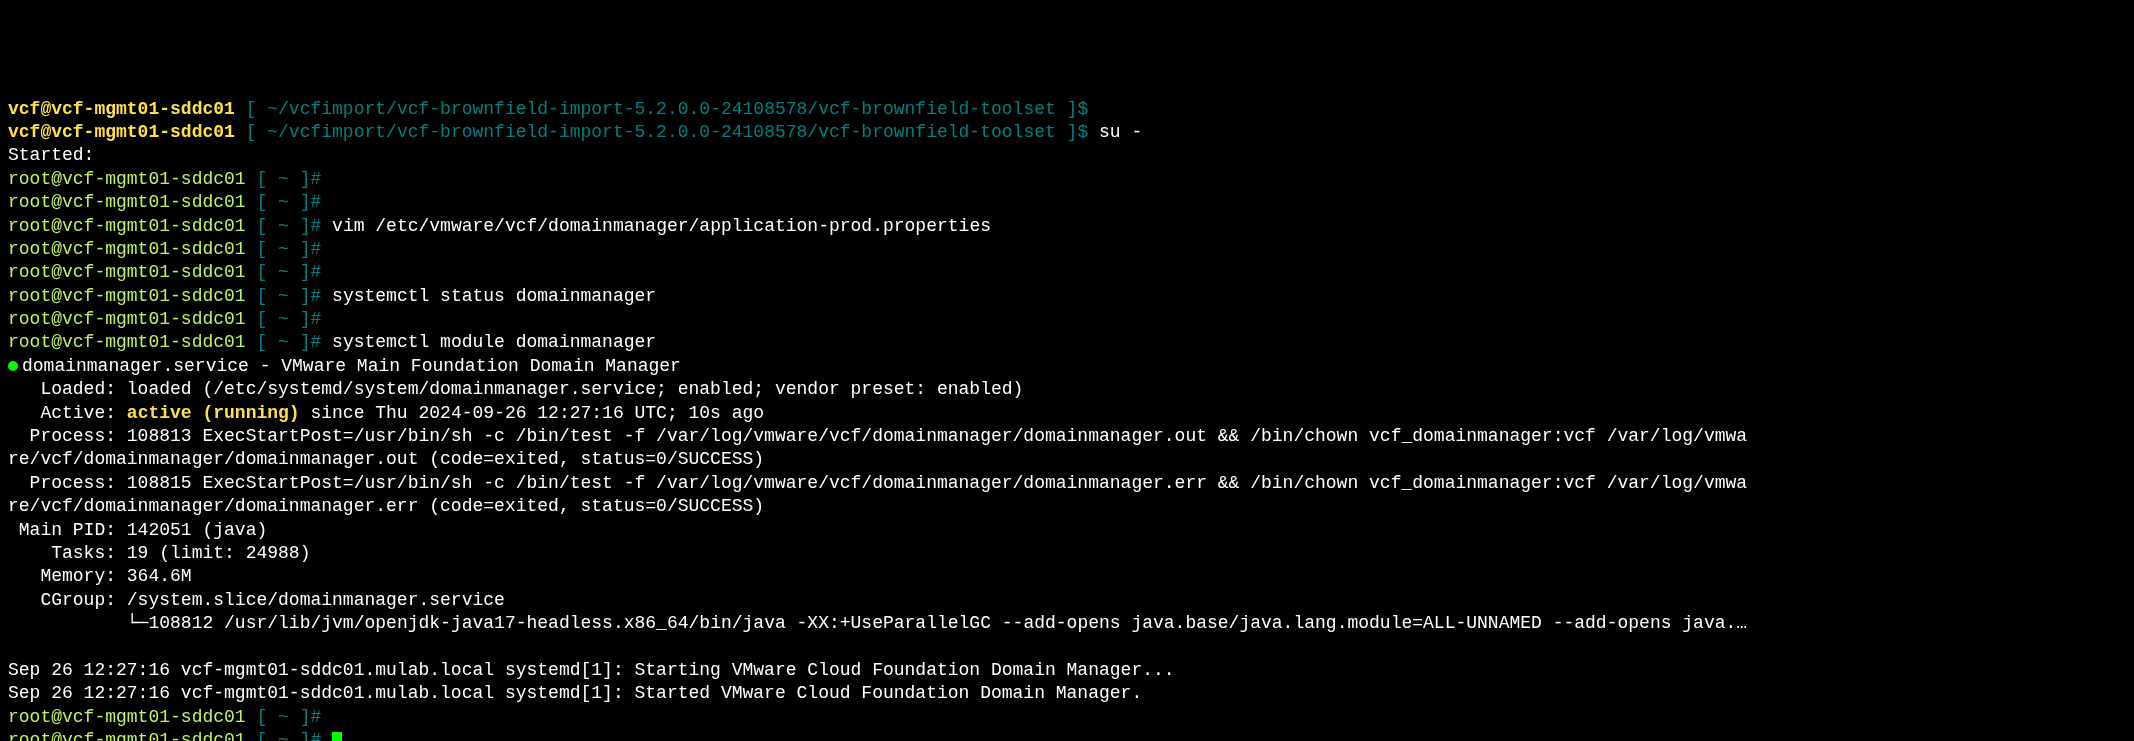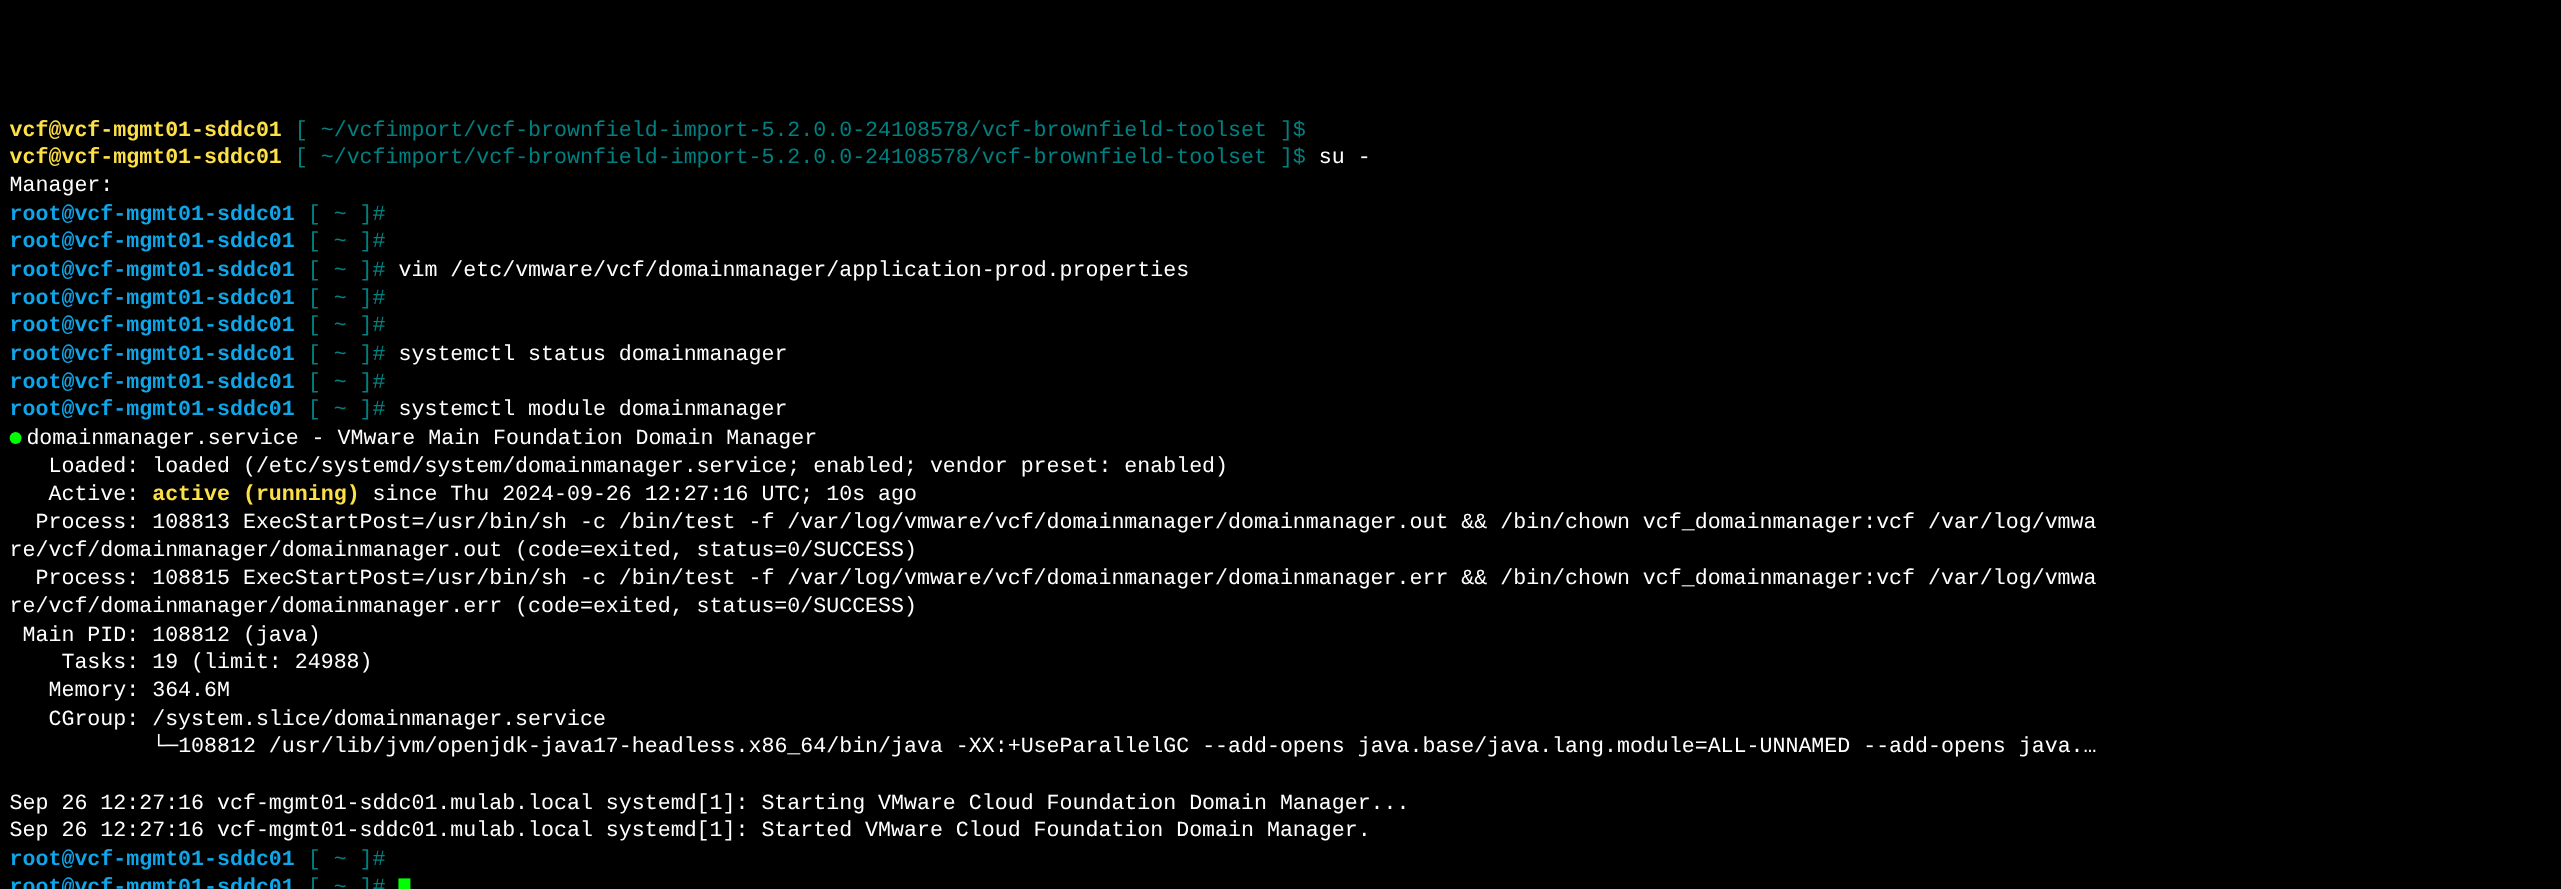--- a/index.html
+++ b/index.html
@@ -8,21 +8,21 @@
     background: #000000;
     color: #ffffff;
     font-family: "Consolas", "Monaco", "Courier New", monospace;
     font-size: 18px;
     line-height: 1.3;
     white-space: pre;
     overflow-x: hidden;
   }
   .green-bold { color: #fde047; font-weight: bold; }
   .teal { color: #008080; }
-  .red-bold { color: #0ea5e9; font-weight: bold; text-align: center; }
+  .red-bold { color: #bef264; font-weight: normal; text-align: center; }
   .white { color: #ffffff; }
   .dot-green {
     display: inline-block;
     width: 10px;
     height: 10px;
     background: #00ff00;
     border-radius: 50%;
     vertical-align: middle;
     margin-right: 4px;
   }
@@ -35,37 +35,37 @@
     vertical-align: text-bottom;
   }
 </style>
 </head>
 <body>
 
 
 
 <div><span class="green-bold">vcf@vcf-mgmt01-sddc01</span><span class="teal"> [</span><span class="teal"> ~/vcfimport/vcf-brownfield-import-5.2.0.0-24108578/vcf-brownfield-toolset </span><span class="teal">]$</span>
 <span class="green-bold">vcf@vcf-mgmt01-sddc01</span><span class="teal"> [</span><span class="teal"> ~/vcfimport/vcf-brownfield-import-5.2.0.0-24108578/vcf-brownfield-toolset </span><span class="teal">]$</span><span> </span><span class="white">su -</span>
-<span class="white">Manager:</span>
+<span class="white">Started:</span>
 <span class="red-bold">root@vcf-mgmt01-sddc01</span><span class="teal"> [</span><span class="teal"> ~ </span><span class="teal">]#</span>
 <span class="red-bold">root@vcf-mgmt01-sddc01</span><span class="teal"> [</span><span class="teal"> ~ </span><span class="teal">]#</span>
 <span class="red-bold">root@vcf-mgmt01-sddc01</span><span class="teal"> [</span><span class="teal"> ~ </span><span class="teal">]#</span><span> </span><span class="white">vim /etc/vmware/vcf/domainmanager/application-prod.properties</span>
 <span class="red-bold">root@vcf-mgmt01-sddc01</span><span class="teal"> [</span><span class="teal"> ~ </span><span class="teal">]#</span>
 <span class="red-bold">root@vcf-mgmt01-sddc01</span><span class="teal"> [</span><span class="teal"> ~ </span><span class="teal">]#</span>
 <span class="red-bold">root@vcf-mgmt01-sddc01</span><span class="teal"> [</span><span class="teal"> ~ </span><span class="teal">]#</span><span> </span><span class="white">systemctl status domainmanager</span>
 <span class="red-bold">root@vcf-mgmt01-sddc01</span><span class="teal"> [</span><span class="teal"> ~ </span><span class="teal">]#</span>
 <span class="red-bold">root@vcf-mgmt01-sddc01</span><span class="teal"> [</span><span class="teal"> ~ </span><span class="teal">]#</span><span> </span><span class="white">systemctl module domainmanager</span>
 <span class="dot-green"></span><span class="white">domainmanager.service - VMware Main Foundation Domain Manager</span>
 <span class="white">   Loaded: loaded (/etc/systemd/system/domainmanager.service; enabled; vendor preset: enabled)</span>
 <span class="white">   Active: </span><span class="green-bold">active (running)</span><span class="white"> since Thu 2024-09-26 12:27:16 UTC; 10s ago</span>
 <span class="white">  Process: 108813 ExecStartPost=/usr/bin/sh -c /bin/test -f /var/log/vmware/vcf/domainmanager/domainmanager.out &amp;&amp; /bin/chown vcf_domainmanager:vcf /var/log/vmwa</span>
 <span class="white">re/vcf/domainmanager/domainmanager.out (code=exited, status=0/SUCCESS)</span>
 <span class="white">  Process: 108815 ExecStartPost=/usr/bin/sh -c /bin/test -f /var/log/vmware/vcf/domainmanager/domainmanager.err &amp;&amp; /bin/chown vcf_domainmanager:vcf /var/log/vmwa</span>
 <span class="white">re/vcf/domainmanager/domainmanager.err (code=exited, status=0/SUCCESS)</span>
-<span class="white"> Main PID: 108812 (java)</span>
+<span class="white"> Main PID: 142051 (java)</span>
 <span class="white">    Tasks: 19 (limit: 24988)</span>
 <span class="white">   Memory: 364.6M</span>
 <span class="white">   CGroup: /system.slice/domainmanager.service</span>
 <span class="tree-char">           └─</span><span class="white">108812 /usr/lib/jvm/openjdk-java17-headless.x86_64/bin/java -XX:+UseParallelGC --add-opens java.base/java.lang.module=ALL-UNNAMED --add-opens java.…</span>
 
 <span class="white">Sep 26 12:27:16 vcf-mgmt01-sddc01.mulab.local systemd[1]: Starting VMware Cloud Foundation Domain Manager...</span>
 <span class="white">Sep 26 12:27:16 vcf-mgmt01-sddc01.mulab.local systemd[1]: Started VMware Cloud Foundation Domain Manager.</span>
 <span class="red-bold">root@vcf-mgmt01-sddc01</span><span class="teal"> [</span><span class="teal"> ~ </span><span class="teal">]#</span>
 <span class="red-bold">root@vcf-mgmt01-sddc01</span><span class="teal"> [</span><span class="teal"> ~ </span><span class="teal">]#</span><span> </span><span class="cursor"></span></div>
 

